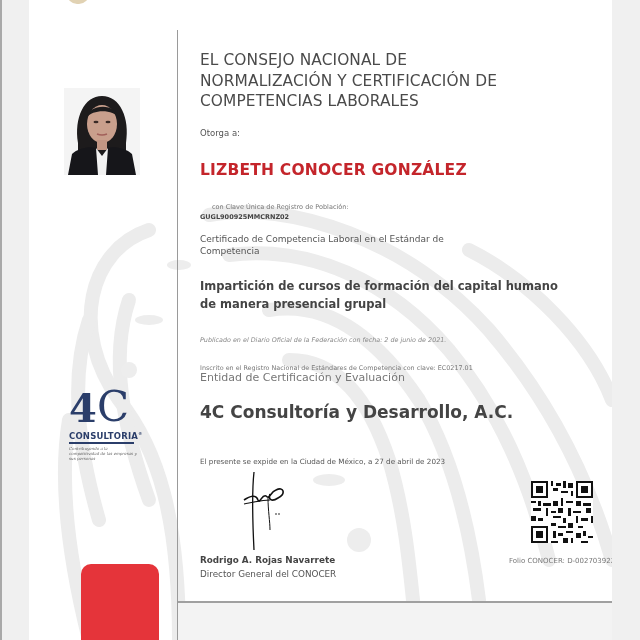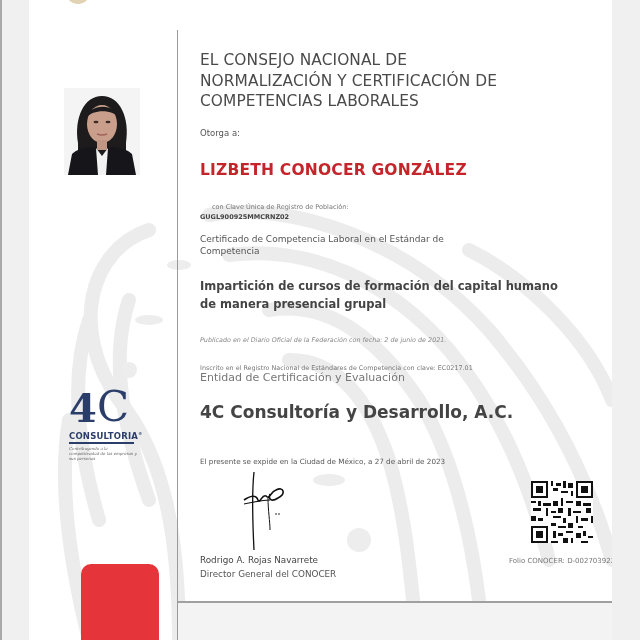--- a/index.html
+++ b/index.html
@@ -74,21 +74,21 @@
     .standard {
       position: absolute; left: 0; top: 277px; width: 370px; font-size: 11.5px; line-height: 18px;
       color: #444; font-weight: bold;
     }
     .reg1 { position: absolute; left: 0; top: 325px; font-size: 6.4px; color: #777; white-space: nowrap; margin-top: 39px; }
     .reg2 { position: absolute; left: 0; top: 336px; font-size: 6.4px; color: #888; font-style: italic; white-space: nowrap; }
     .entity-label { position: absolute; left: 0; top: 371px; font-size: 11px; color: #777; }
     .entity { position: absolute; left: 0; top: 402px; font-size: 17px; font-weight: bold; color: #444; }
     .issued { position: absolute; left: 0; top: 449px; font-size: 7.2px; color: #555; white-space: nowrap; margin-top: 8px; }
     .signature { position: absolute; left: 40px; top: 470px; width: 60px; height: 82px; }
-    .signer { position: absolute; left: 0; top: 555px; font-size: 8.8px; font-weight: normal; color: #444; }
+    .signer { position: absolute; left: 0; top: 555px; font-size: 8.8px; font-weight: bold; color: #444; }
     .signer-role { position: absolute; left: 0; top: 569px; font-size: 8.8px; color: #555; }
     .qr { position: absolute; left: 331px; top: 481px; width: 62px; height: 62px; }
     .folio { position: absolute; left: 309px; top: 557px; font-size: 7px; color: #777; white-space: nowrap; }
     .footer-line {
       position: absolute; left: 149px; top: 601px; width: 434px; height: 2px; background: #a0a0a0;
     }
     .footer {
       position: absolute; left: 149px; top: 603px; width: 434px; height: 37px; background: #f3f3f3;
     }
   </style>

